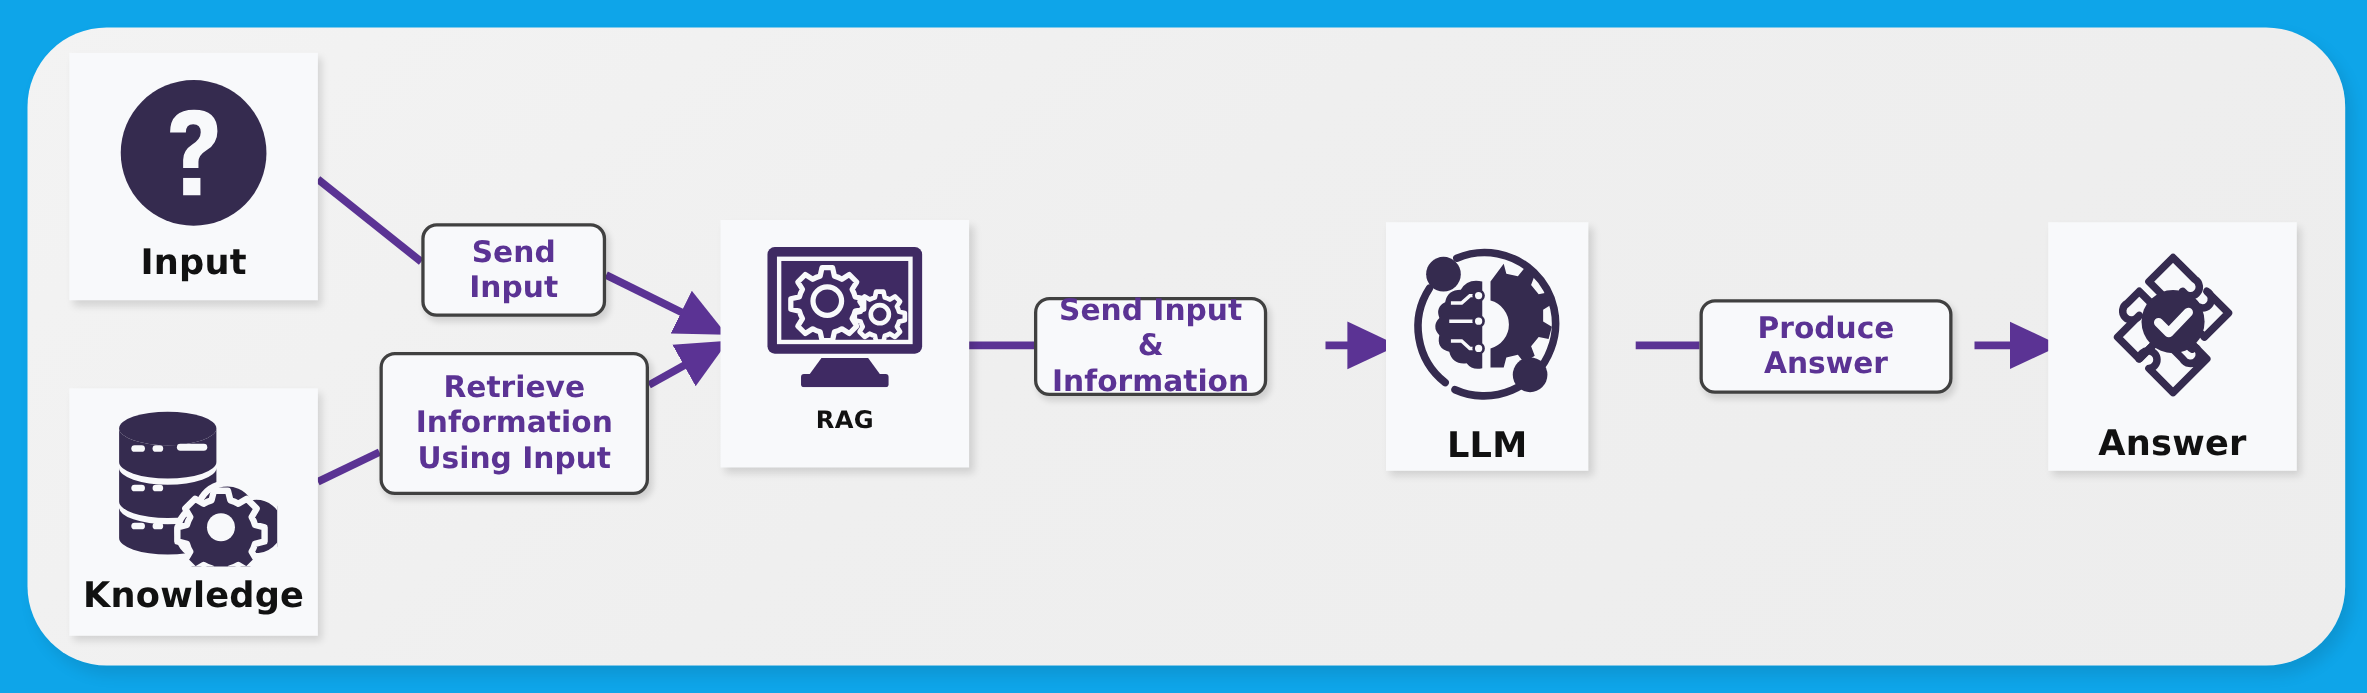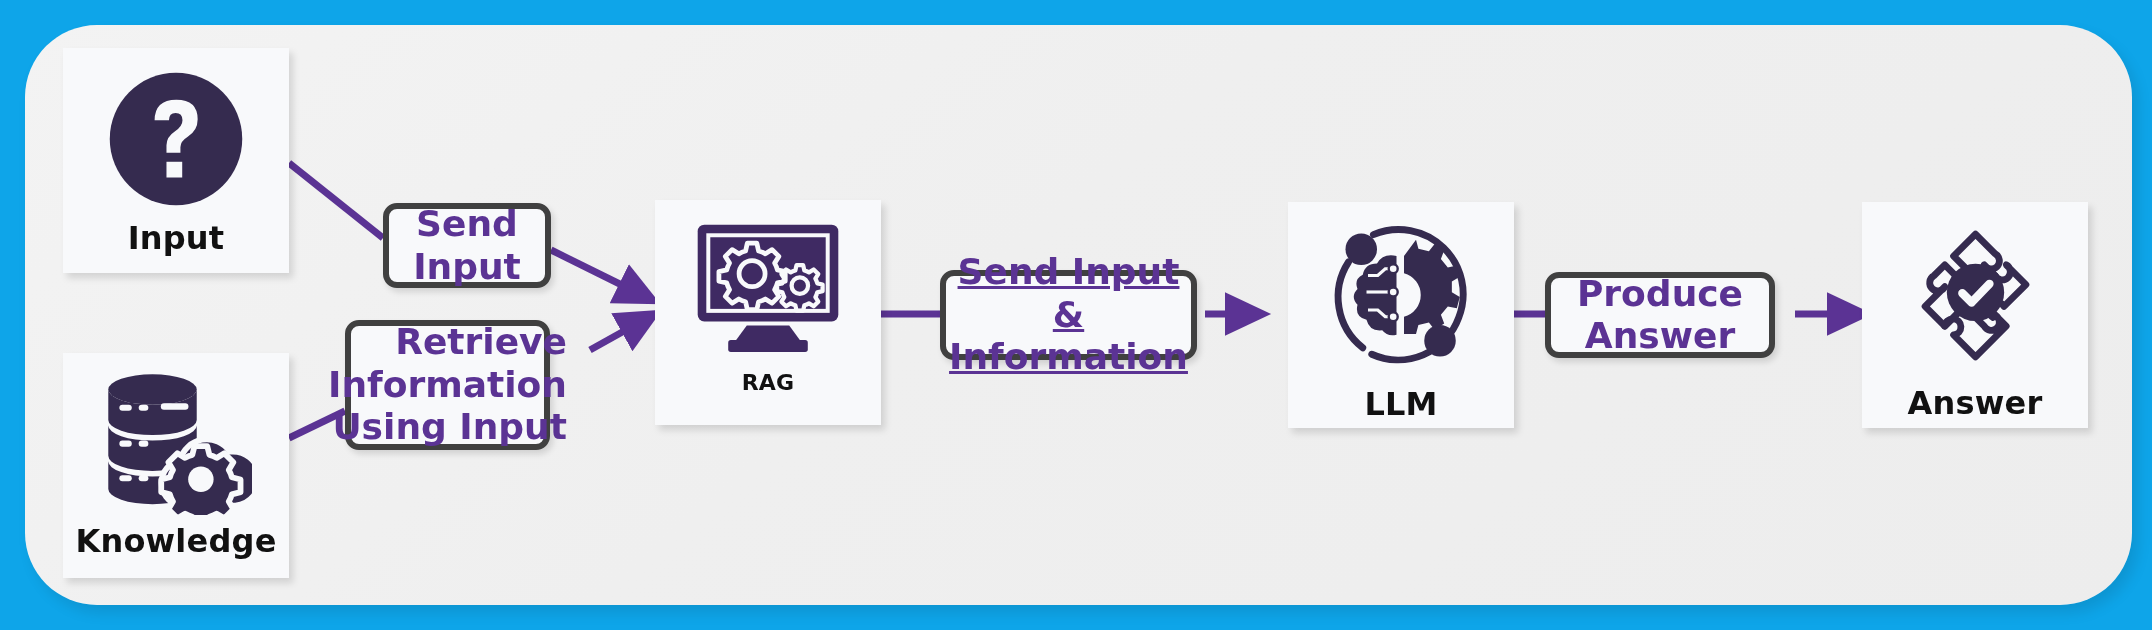--- a/index.html
+++ b/index.html
@@ -57,51 +57,51 @@
   .node .node-label {
     font-weight: bold;
     color: #111111;
     letter-spacing: 0.2px;
     line-height: 1;
     text-align: center;
   }
   #node-input   { left: 63px;   top: 48px;  width: 226px; height: 225px; padding-top: 22px; }
   #node-knowledge { left: 63px; top: 353px; width: 226px; height: 225px; padding-top: 16px; }
   #node-rag     { left: 655px;  top: 200px; width: 226px; height: 225px; padding-top: 22px; }
-  #node-llm     { left: 1260px; top: 202px; width: 226px; height: 226px; padding-top: 18px; margin-left: 28px; }
+  #node-llm     { left: 1260px; top: 202px; width: 184px; height: 226px; padding-top: 18px; }
   #node-answer  { left: 1862px; top: 202px; width: 226px; height: 226px; padding-top: 16px; }
 
   #node-input .node-label      { font-size: 32px; margin-top: 14px; }
   #node-knowledge .node-label  { font-size: 32px; margin-top: 10px; text-align: right; }
   #node-rag .node-label        { font-size: 22px; margin-top: 20px; }
   #node-llm .node-label        { font-size: 32px; margin-top: 18px; }
   #node-answer .node-label     { font-size: 32px; margin-top: 14px; }
 
   
   .edge-label {
     position: absolute;
     background: #f8f9fb;
-    border: 6px solid #404040;
+    border: 3px solid #404040;
     border-radius: 14px;
     box-shadow: 3px 4px 6px rgba(0,0,0,0.13);
     color: #5b3394;
     font-weight: bold;
-    font-size: 36px;
+    font-size: 27px;
     line-height: 1.18;
     text-align: center;
     display: flex;
     align-items: center;
     justify-content: center;
     box-sizing: border-box;
     padding: 6px 14px;
     white-space: pre-line;
   }
   #label-send-input      { left: 383px;  top: 203px; width: 168px; height: 85px; }
-  #label-retrieve        { left: 345px;  top: 320px; width: 205px; height: 130px; text-align: right; }
-  #label-send-input-info { left: 940px;  top: 270px; width: 257px; height: 90px; text-decoration: underline; }
+  #label-retrieve        { left: 345px;  top: 320px; width: 245px; height: 130px; }
+  #label-send-input-info { left: 940px;  top: 270px; width: 212px; height: 90px; }
   #label-produce-answer  { left: 1545px; top: 272px; width: 230px; height: 86px; }
 </style>
 </head>
 <body>
 
 <div id="canvas">
 
   <div id="outer-panel"></div>
 
   <svg id="wires" viewBox="0 0 2152 630" xmlns="http://www.w3.org/2000/svg">

